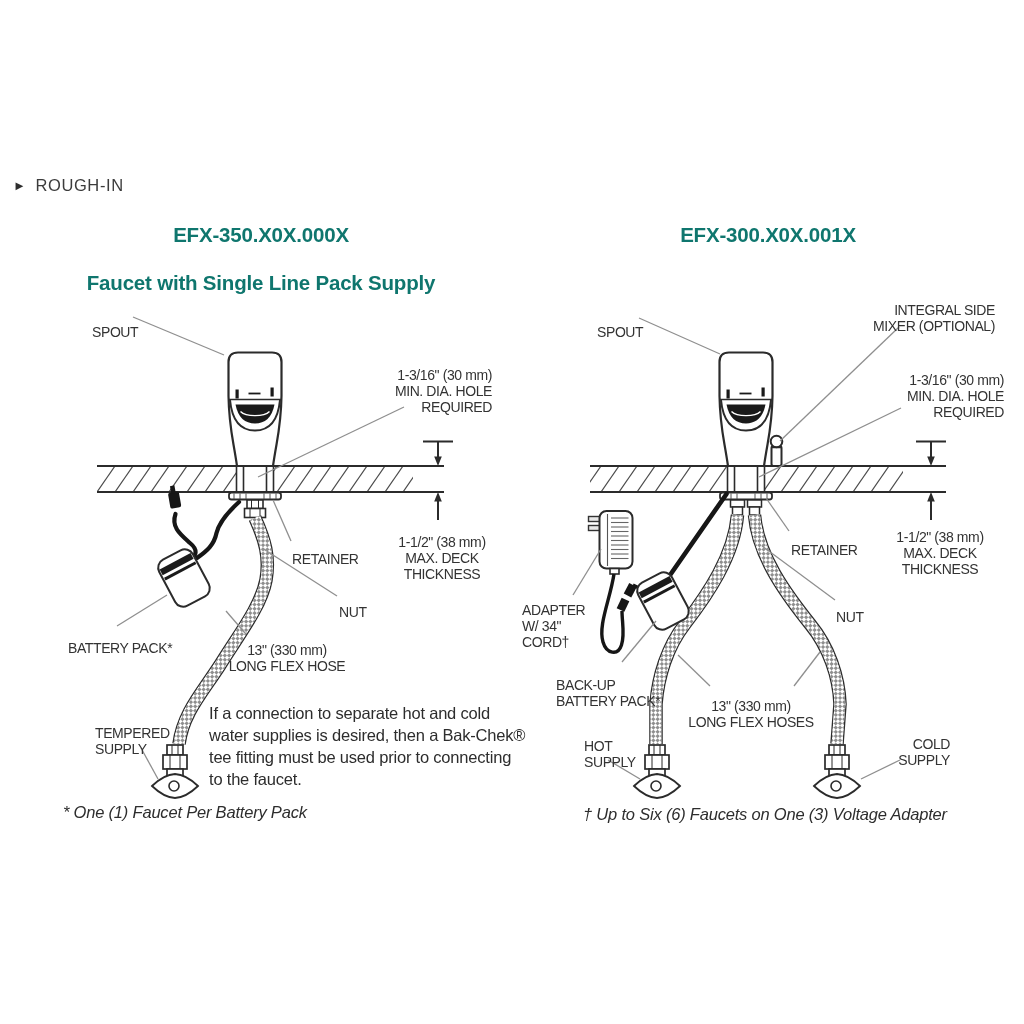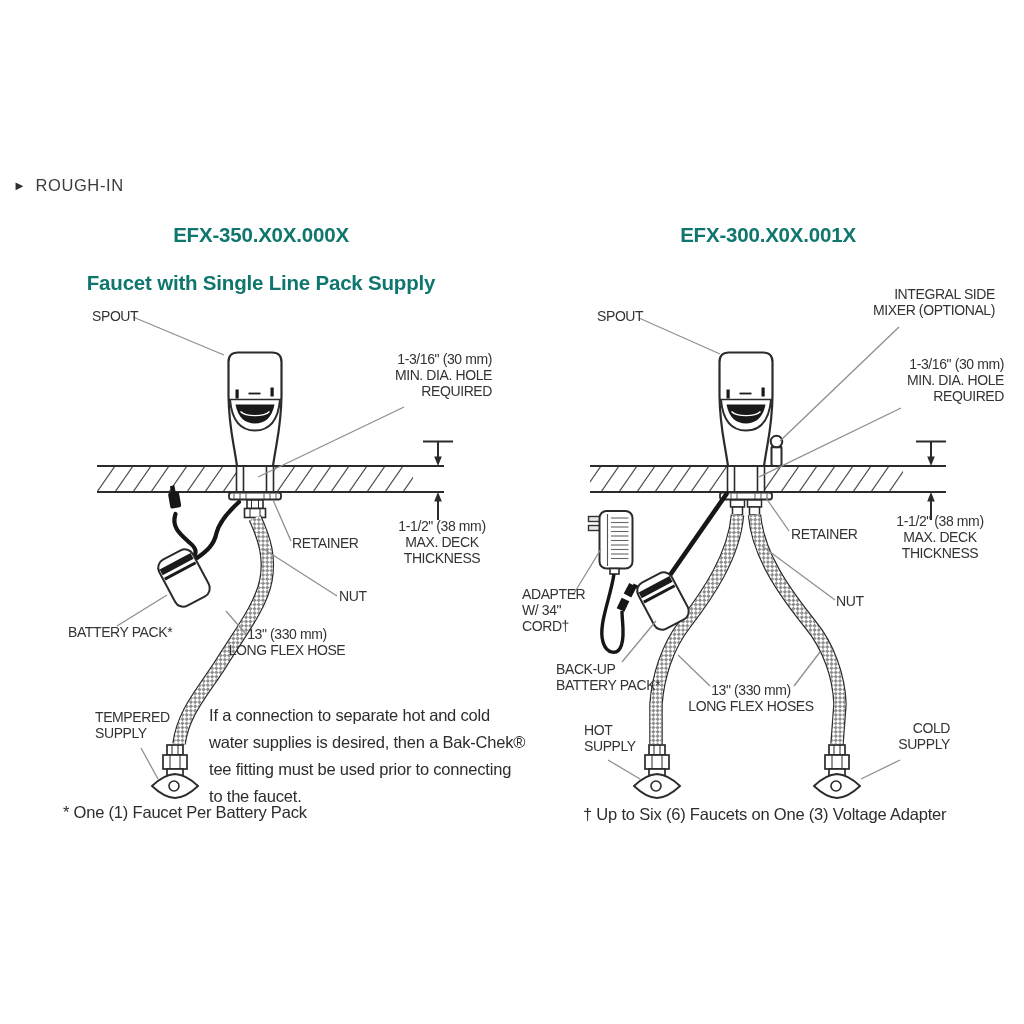--- a/index.html
+++ b/index.html
@@ -5,26 +5,26 @@
   html,body{margin:0;padding:0;background:#fff;}
   .page{position:relative;width:1024px;height:1024px;background:#fff;overflow:hidden;
         font-family:"Liberation Sans",sans-serif;color:#333;}
   svg.art{position:absolute;left:0;top:0;width:1024px;height:1024px;}
   .hdr{position:absolute;left:13px;top:176px;display:flex;align-items:center;gap:9px;
        color:#3c3c3c;font-size:16.5px;letter-spacing:.6px;}
   .hdr .tri{font-size:13px;line-height:1;color:#2e2e2e;}
   .ttl{position:absolute;width:420px;text-align:center;font-weight:bold;font-size:20.5px;
        line-height:24px;color:#0f766e;letter-spacing:-0.2px;white-space:pre-line;}
   .lbl{position:absolute;font-size:14px;line-height:16px;color:#333;white-space:pre-line;
-       letter-spacing:-0.4px;}
+       letter-spacing:-0.4px;margin-top:16px;}
   .lbl.r{text-align:right;}
   .lbl.c{text-align:center;}
-  .note{position:absolute;font-size:16.5px;line-height:27px;color:#2d2d2d;
+  .note{position:absolute;font-size:16.5px;line-height:22px;color:#2d2d2d;
         white-space:pre-line;letter-spacing:-0.2px;}
-  .foot{position:absolute;font-size:16.5px;color:#2d2d2d;letter-spacing:-0.2px;}
+  .foot{position:absolute;font-size:16.5px;color:#2d2d2d;letter-spacing:-0.2px;font-style:italic;}
 </style>
 </head>
 <body>
 
 <div class="page">
 
   <svg class="art" viewBox="0 0 1024 1024">
     <defs>
       <pattern id="hatch" patternUnits="userSpaceOnUse" x="97" y="466" width="18" height="26">
         <line x1="0" y1="26" x2="18" y2="0" stroke="#4a4a4a" stroke-width="1.2"></line>

